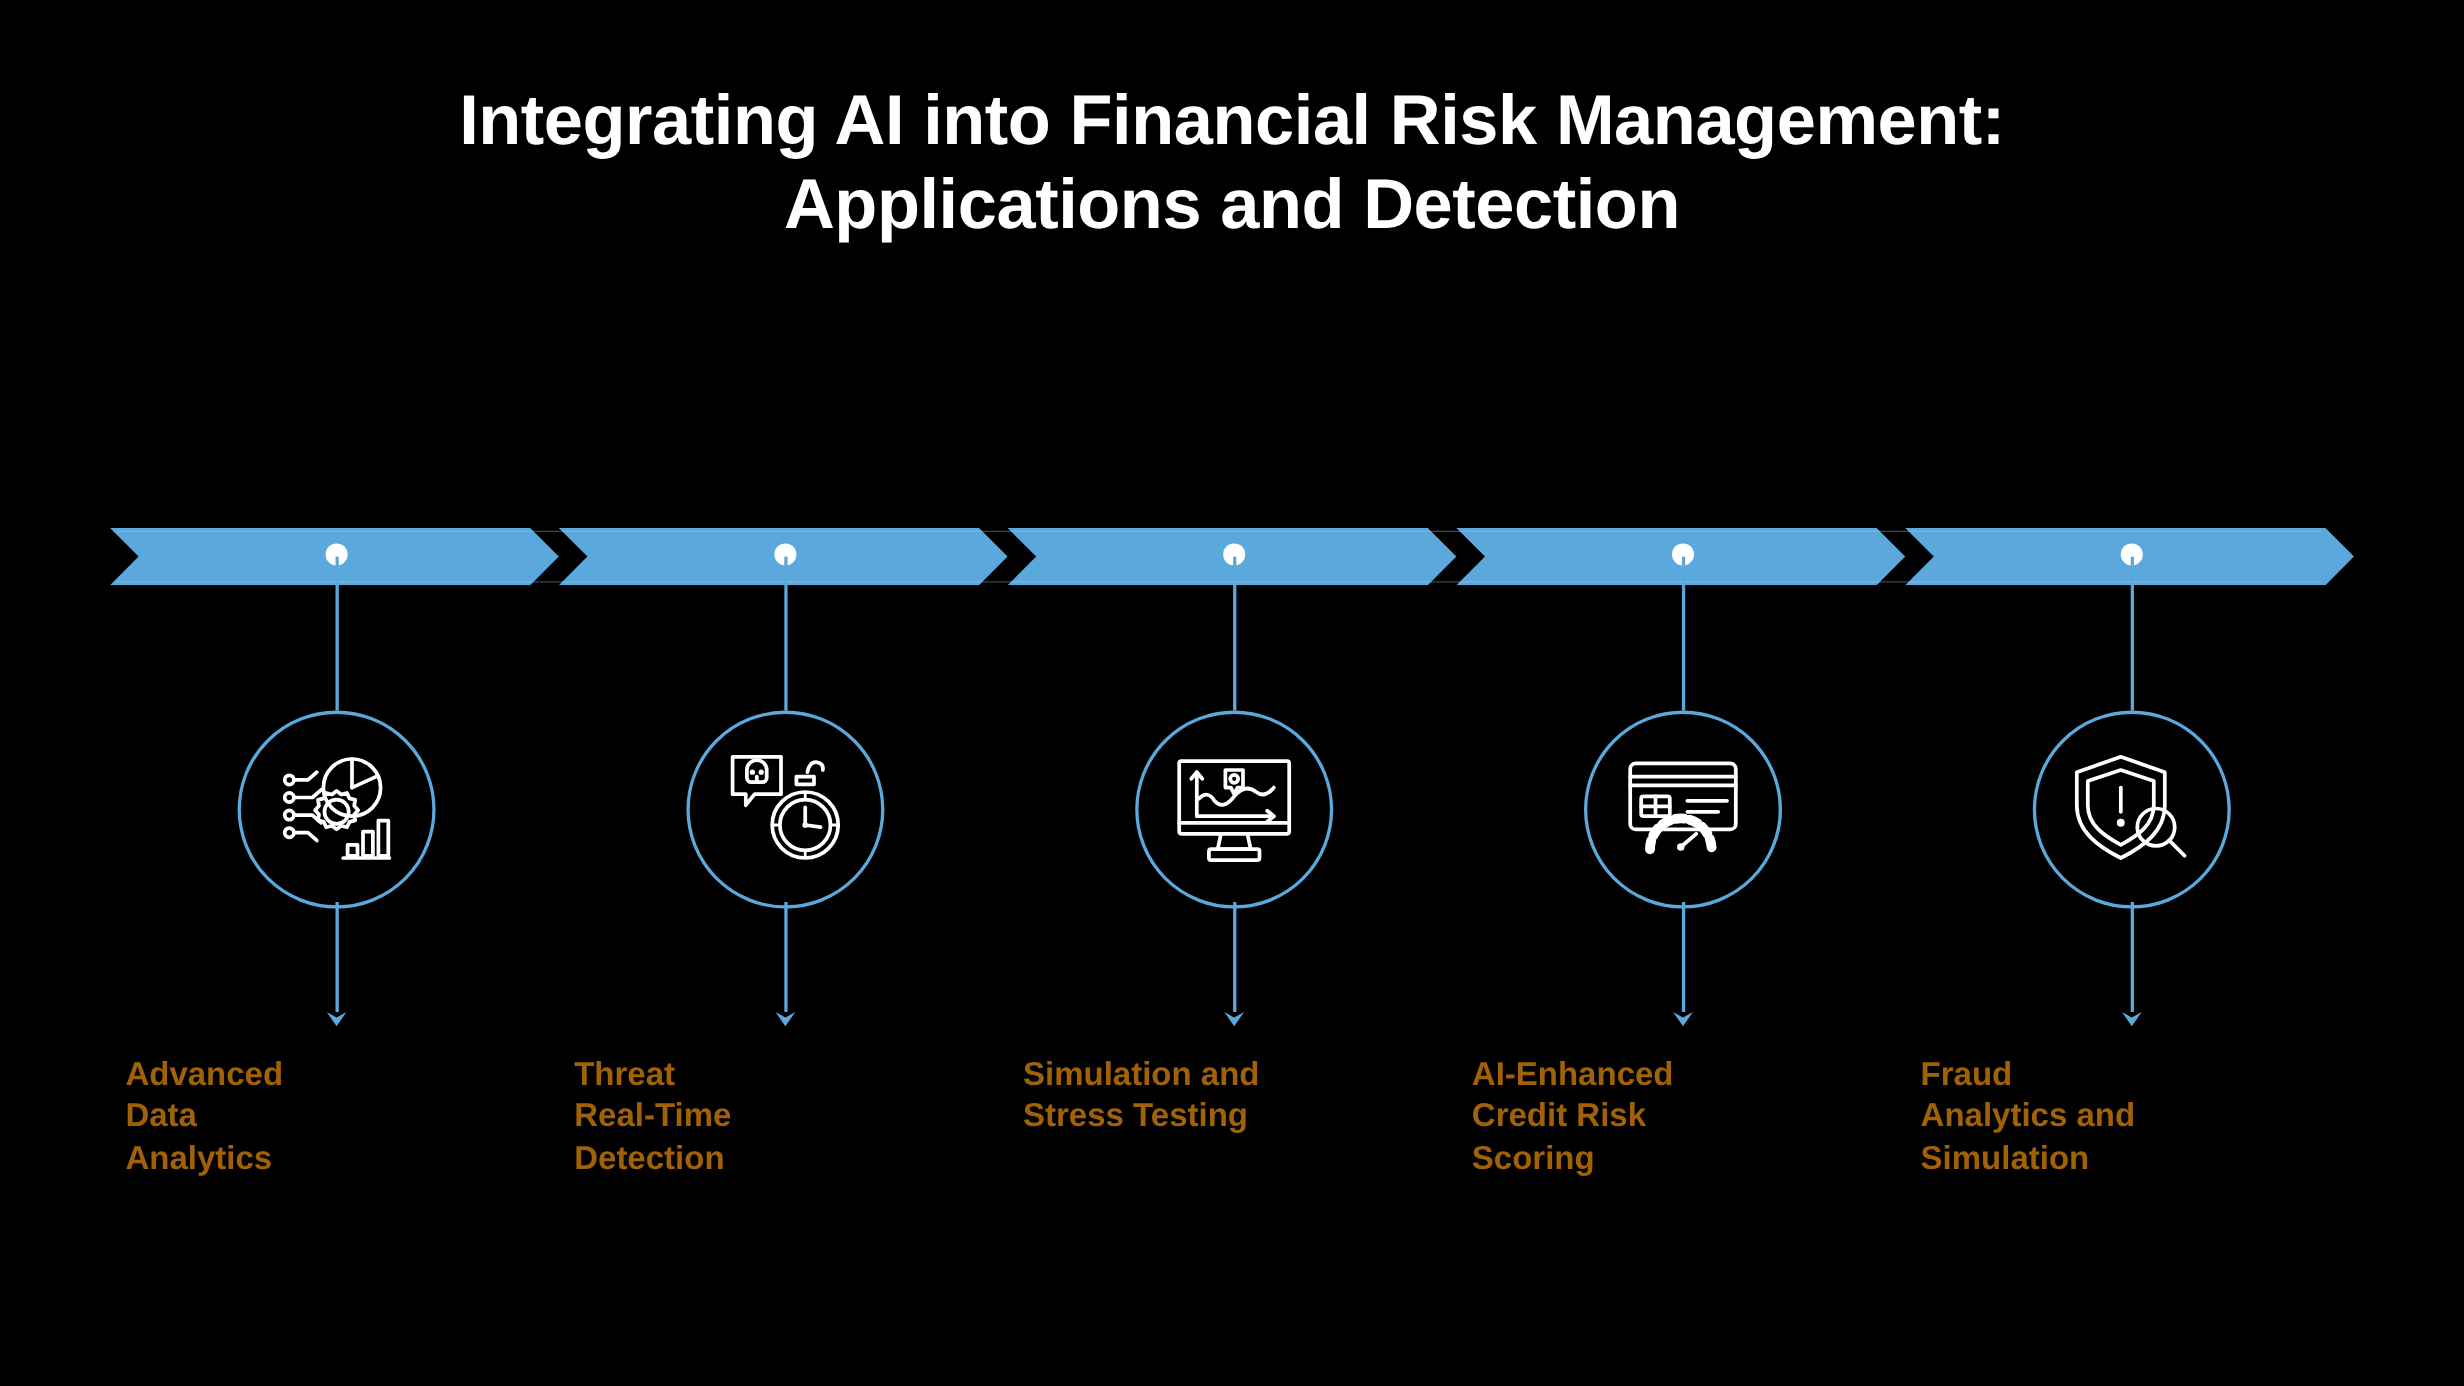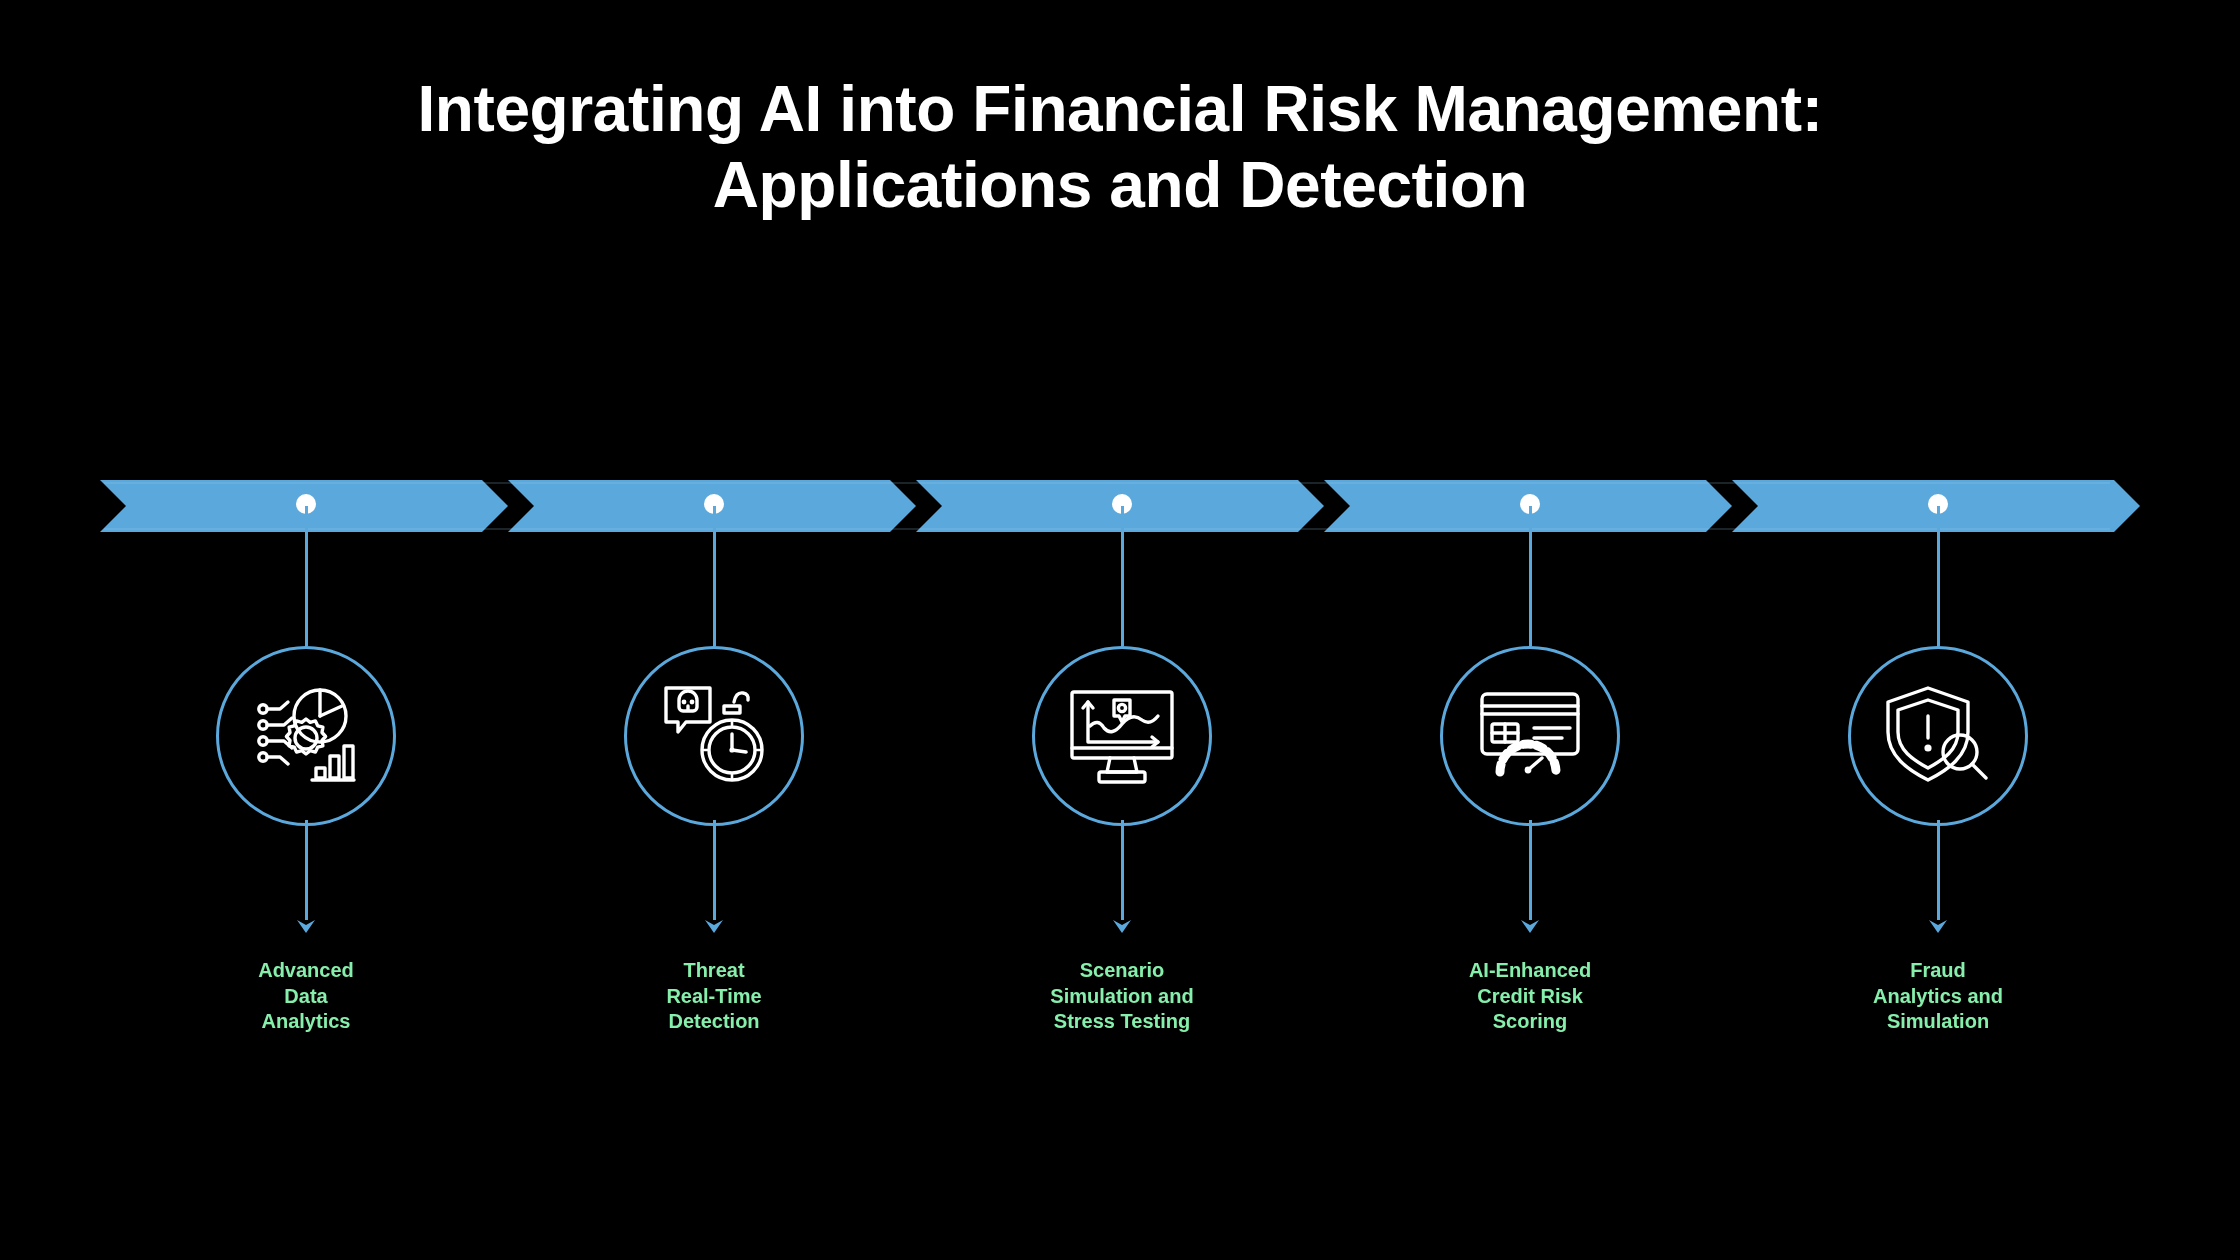--- a/index.html
+++ b/index.html
@@ -103,24 +103,23 @@
     align-items:center;
     justify-content:center;
   }
   .icon-circle svg { display:block; }
 
   
   .step-label {
     position:absolute;
     left:0; top:958px;
     width:412px;
-    text-align:center;
-    color:#86efac;
+    color:#a16207;
     font-weight:700;
-    font-size:20px;
+    font-size:30px;
     line-height:1.28;
     padding:0 14px;
   }
   .step-label span { display:block; white-space:nowrap; }
 </style>
 </head>
 <body>
 
 <div class="canvas">
 
@@ -254,21 +253,20 @@
           <circle cx="56" cy="28" r="3.6"></circle>
         </svg>
       </div>
       <div class="conn-bottom"></div>
       <div class="arrow-head">
         <svg width="22" height="22" viewBox="0 0 22 22">
           <path d="M11,21 L2,8 L11,13 L20,8 Z" fill="#5BA8DC"></path>
         </svg>
       </div>
       <div class="step-label">
-        <span>Scenario</span>
         <span>Simulation and</span>
         <span>Stress Testing</span>
       </div>
     </div>
 
     <div class="step" style="left:1324px;">
       <div class="node-dot"></div>
       <div class="conn-top"></div>
       <div class="icon-circle">
         <svg width="112" height="112" viewBox="0 0 112 112" fill="none" stroke="#ffffff" stroke-width="3.4" stroke-linecap="round" stroke-linejoin="round">

